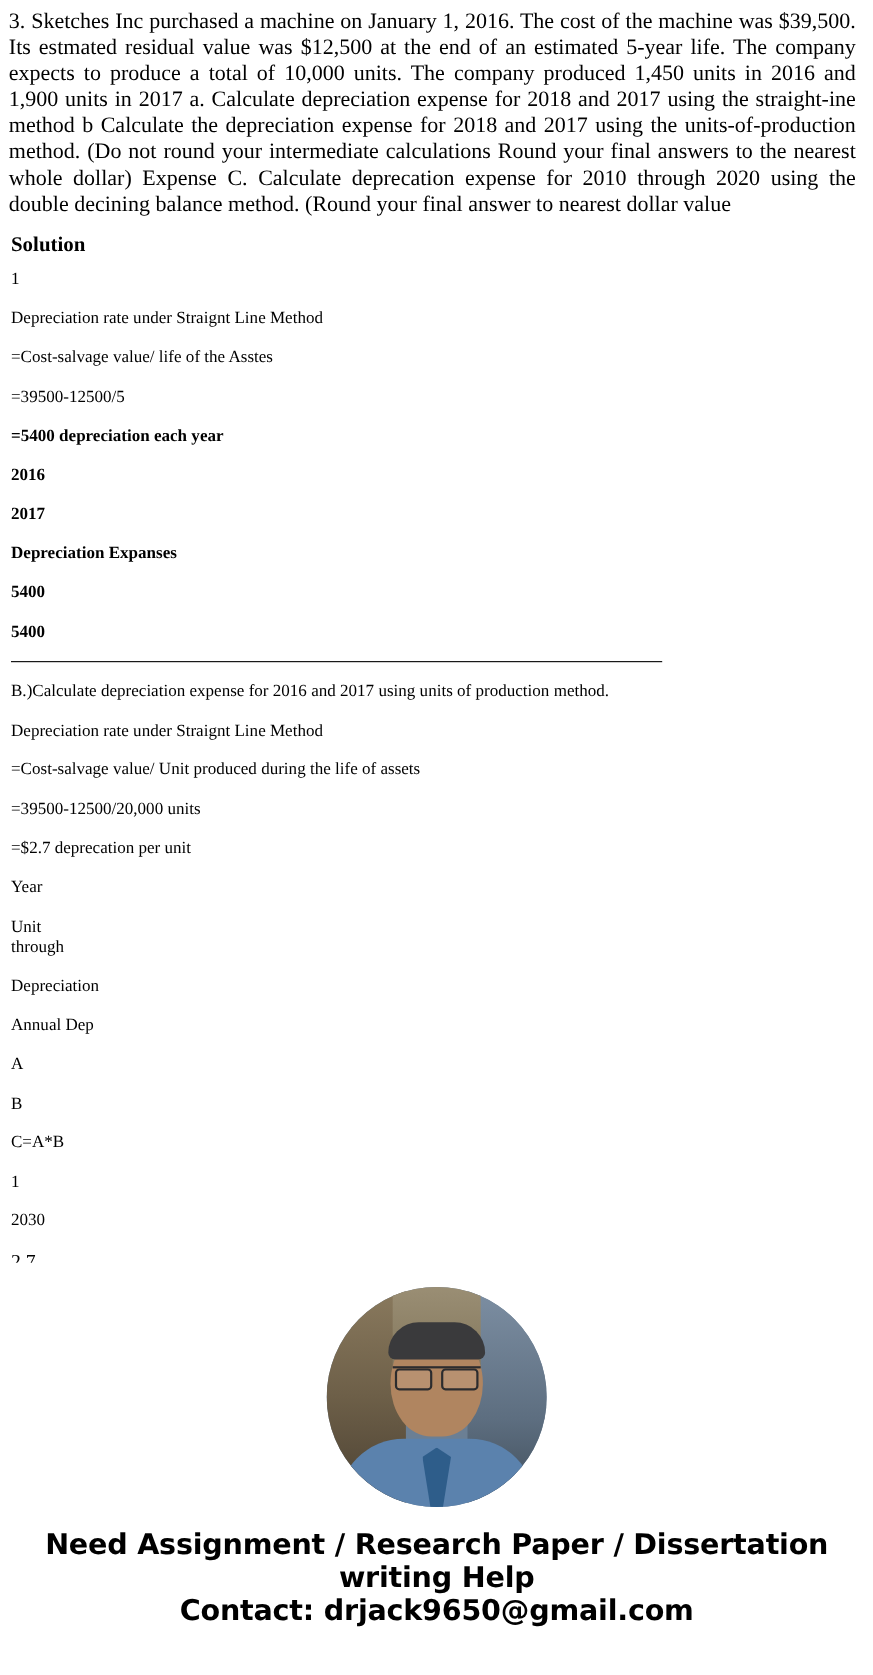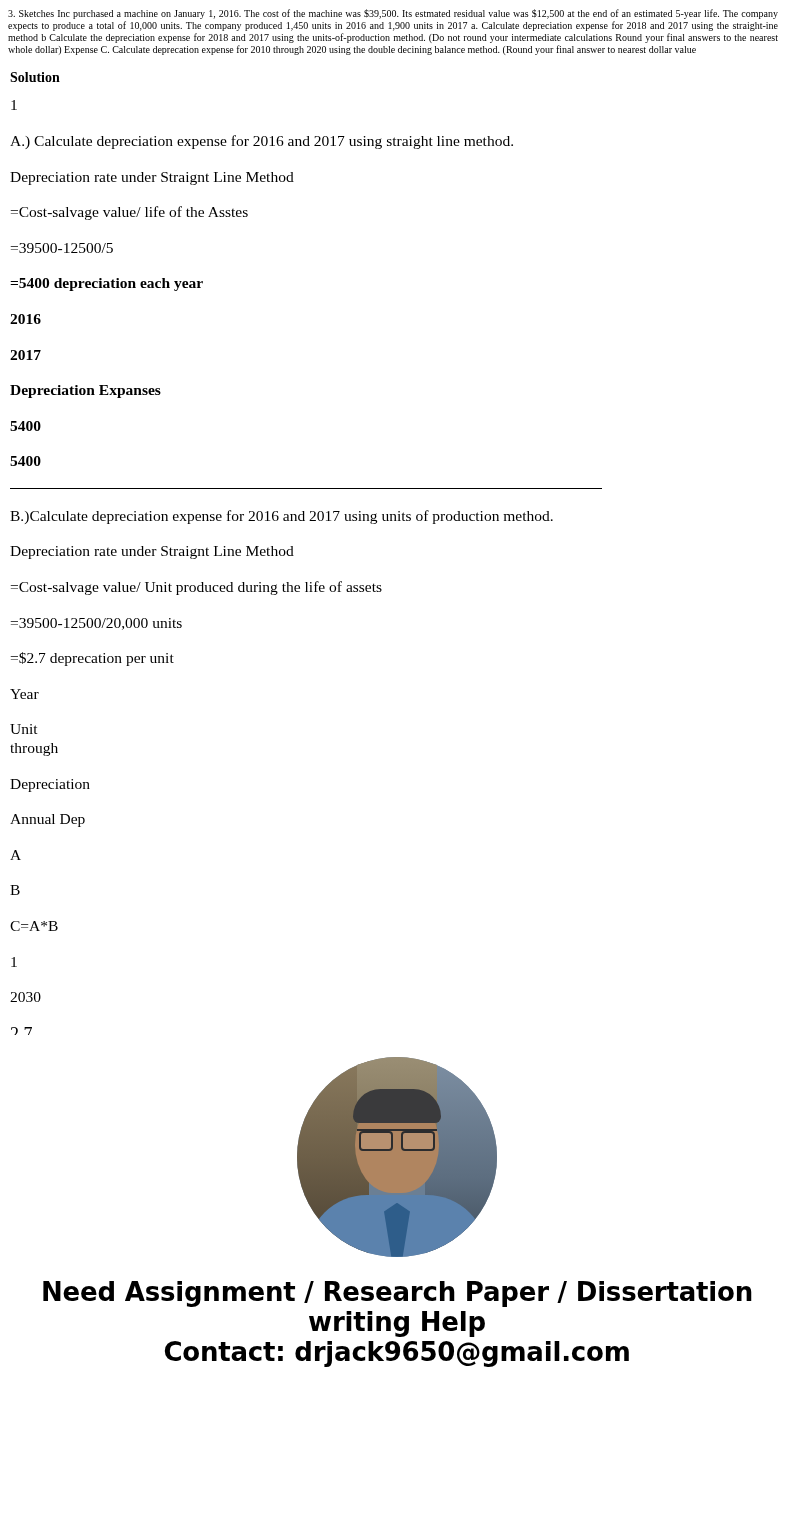--- a/index.html
+++ b/index.html
@@ -13,28 +13,28 @@
     font-family: "Liberation Serif", serif;
     color: #000000;
     position: relative;
   }
   .page {
     width: 794px;
     box-sizing: border-box;
     padding: 8px 8px 0 8px;
   }
   .question {
-    font-size: 10px;
+    font-size: 20px;
     line-height: 1.19;
     text-align: justify;
     margin: 0 0 14px 0;
     padding: 0 8px 0 0;
   }
   h2.solution-heading {
-    font-size: 14px;
+    font-size: 19px;
     font-weight: bold;
     margin: 14px 0 10px 2px;
     line-height: 1.2;
   }
   p.line {
     font-size: 15.5px;
     line-height: 1.2;
     margin: 0 0 17px 2px;
   }
   p.line.bold {
@@ -165,21 +165,20 @@
 </head>
 <body>
 
 <div class="page">
 
   <p class="question">3. Sketches Inc purchased a machine on January 1, 2016. The cost of the machine was $39,500. Its estmated residual value was $12,500 at the end of an estimated 5-year life. The company expects to produce a total of 10,000 units. The company produced 1,450 units in 2016 and 1,900 units in 2017 a. Calculate depreciation expense for 2018 and 2017 using the straight-ine method b Calculate the depreciation expense for 2018 and 2017 using the units-of-production method. (Do not round your intermediate calculations Round your final answers to the nearest whole dollar) Expense C. Calculate deprecation expense for 2010 through 2020 using the double decining balance method. (Round your final answer to nearest dollar value</p>
 
   <h2 class="solution-heading">Solution</h2>
 
   <p class="line">1</p>
-  <p class="line">A.) Calculate depreciation expense for 2016 and 2017 using straight line method.</p>
   <p class="line">Depreciation rate under Straignt Line Method</p>
   <p class="line">=Cost-salvage value/ life of the Asstes</p>
   <p class="line">=39500-12500/5</p>
   <p class="line bold">=5400 depreciation each year</p>
   <p class="line bold">2016</p>
   <p class="line bold">2017</p>
   <p class="line bold">Depreciation Expanses</p>
   <p class="line bold">5400</p>
   <p class="line bold">5400</p>
 

